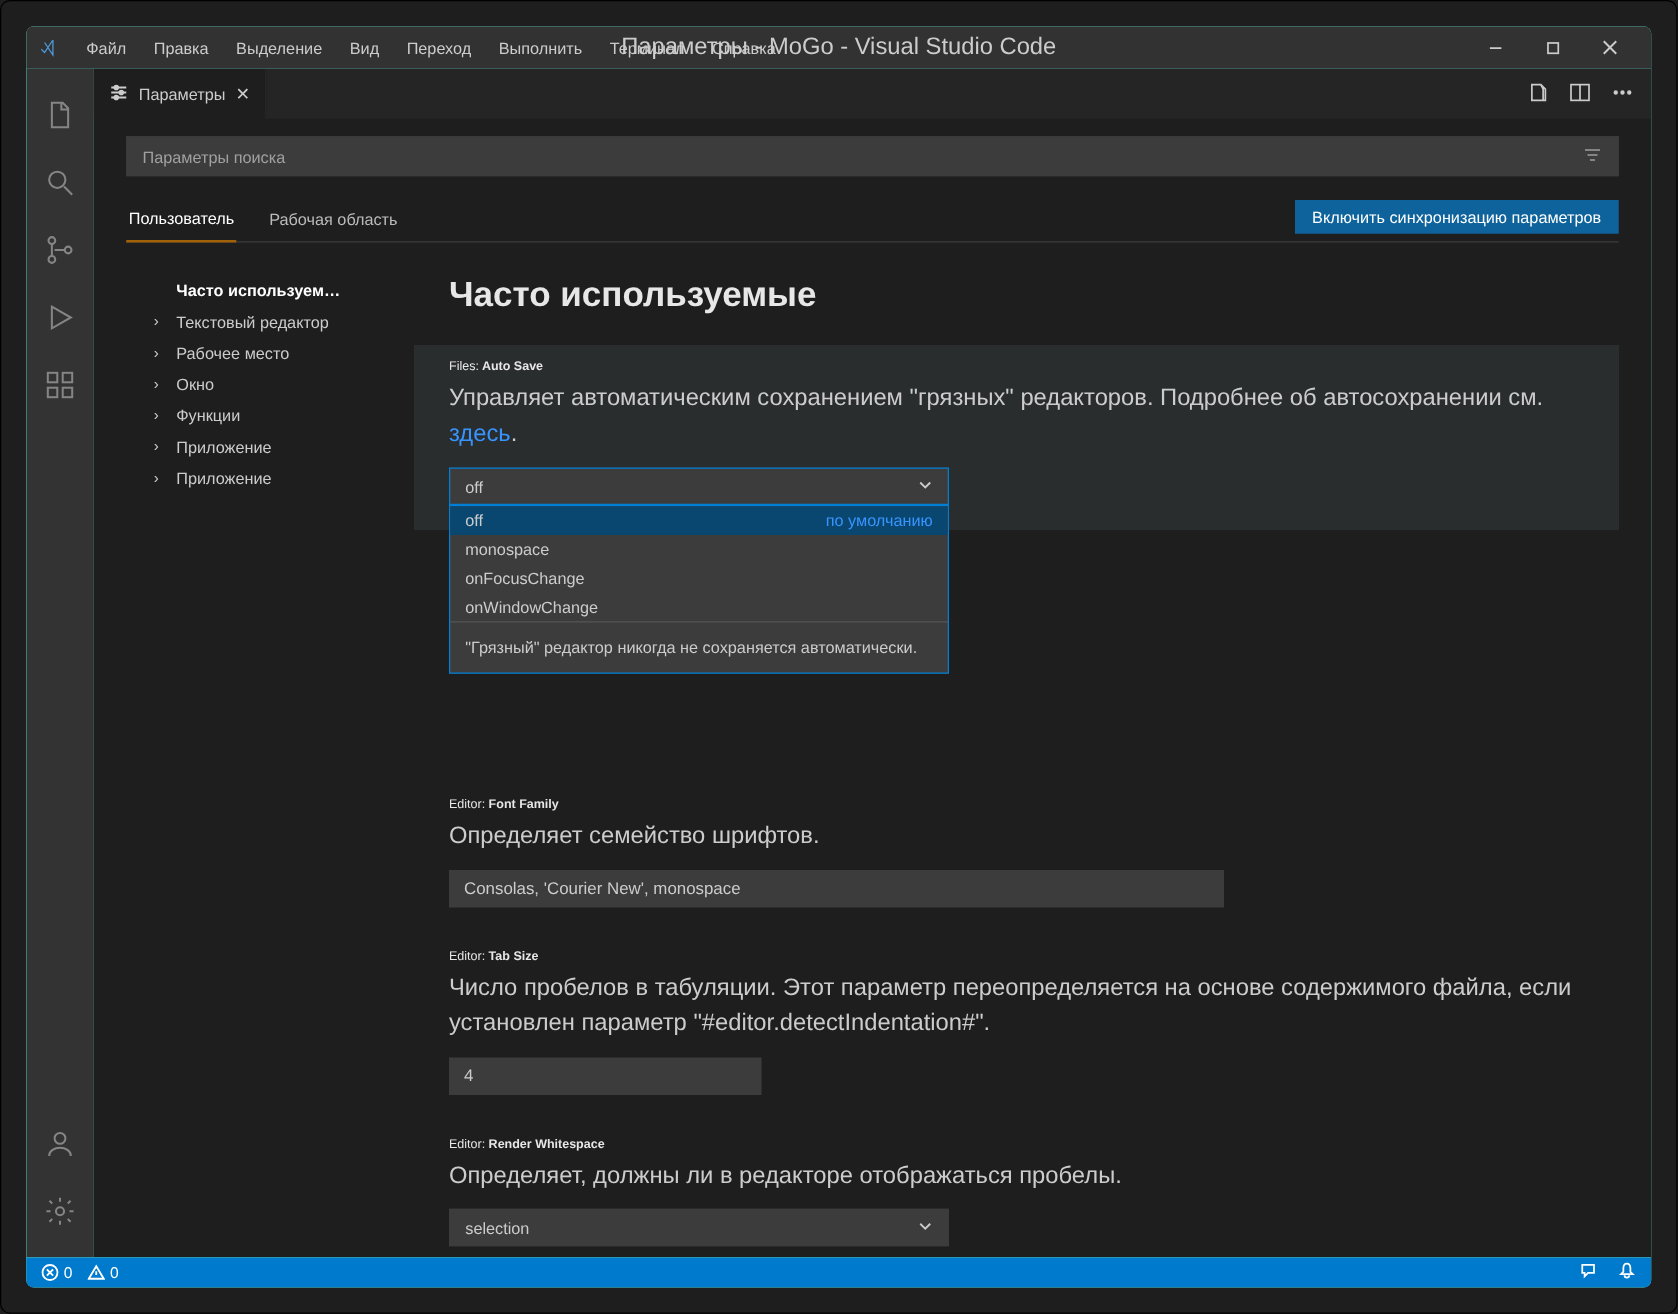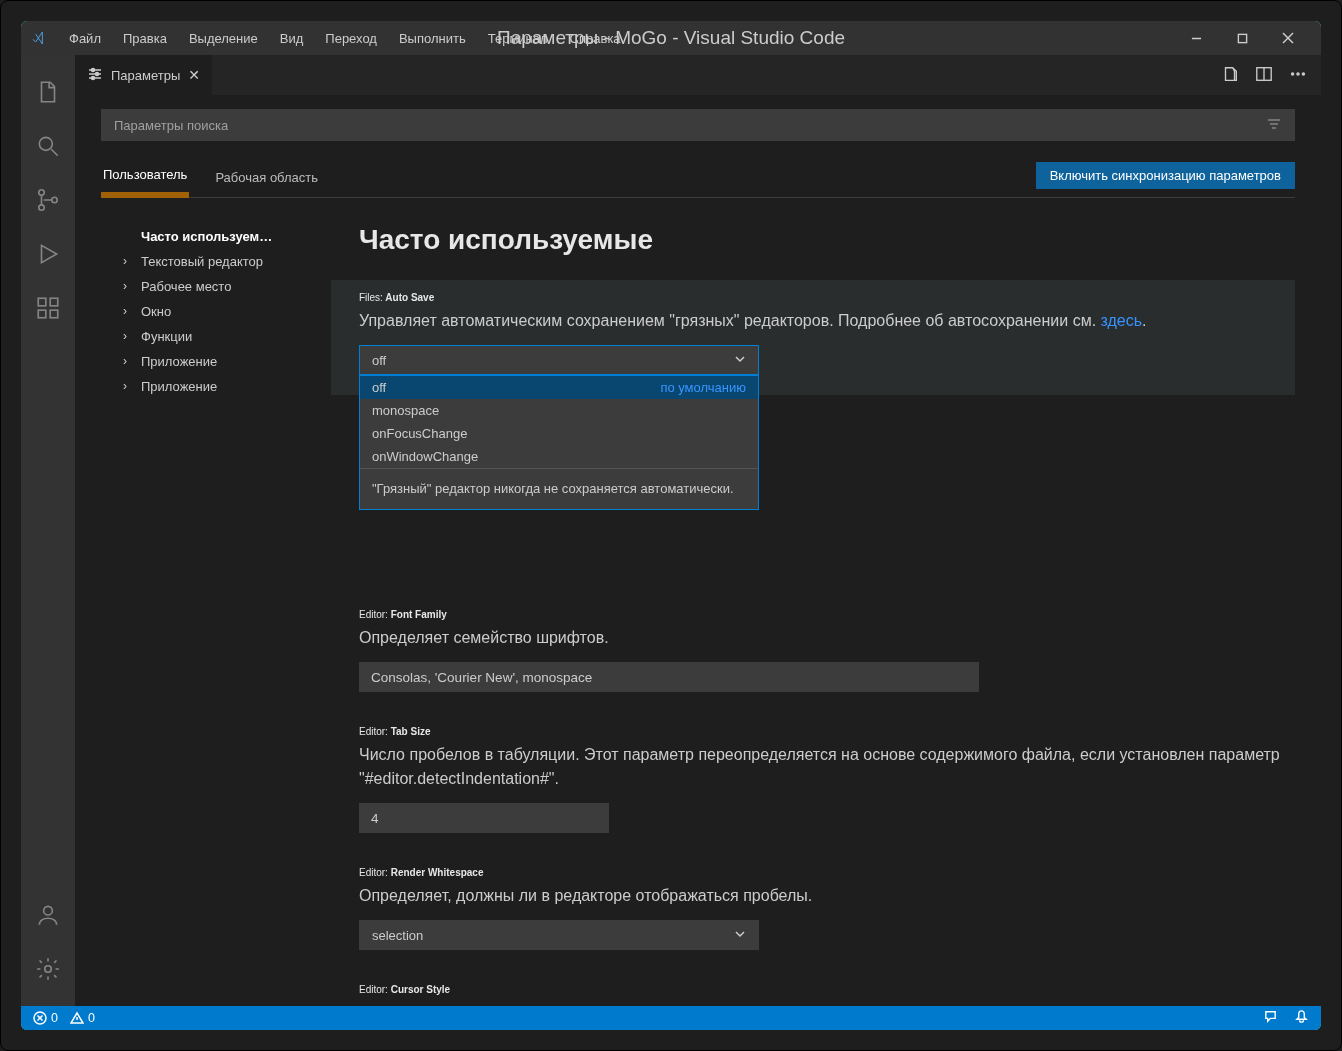--- a/index.html
+++ b/index.html
@@ -150,21 +150,21 @@
   border-bottom: 1px solid #3c3c3c;
 }
 .scope-tab {
   padding: 8px 2px 10px;
   margin-right: 24px;
   color: #bbbbbb;
   cursor: pointer;
 }
 .scope-tab.active {
   color: #ffffff;
-  border-bottom: 6px solid #a16207;
+  border-bottom: 2px solid #a16207;
   margin-bottom: -1px;
 }
 .sync-btn {
   margin-left: auto;
   background: #0e639c;
   color: #ffffff;
   padding: 6px 14px;
   font-size: 13px;
   cursor: pointer;
   margin-bottom: 6px;
@@ -222,21 +222,21 @@
 }
 .setting-label {
   color: #e7e7e7;
   font-weight: 600;
   font-size: 10px;
   margin-bottom: 6px;
 }
 .setting-label .thin { font-weight: 400; }
 .setting-desc {
   color: #cccccc;
-  font-size: 16px;
+  font-size: 19px;
   margin-bottom: 12px;
   line-height: 1.5;
 }
 .setting-desc a { color: #3794ff; text-decoration: none; }
 .select-box {
   background: #3c3c3c;
   border: 1px solid #3c3c3c;
   height: 30px;
   width: 400px;
   display: flex;

